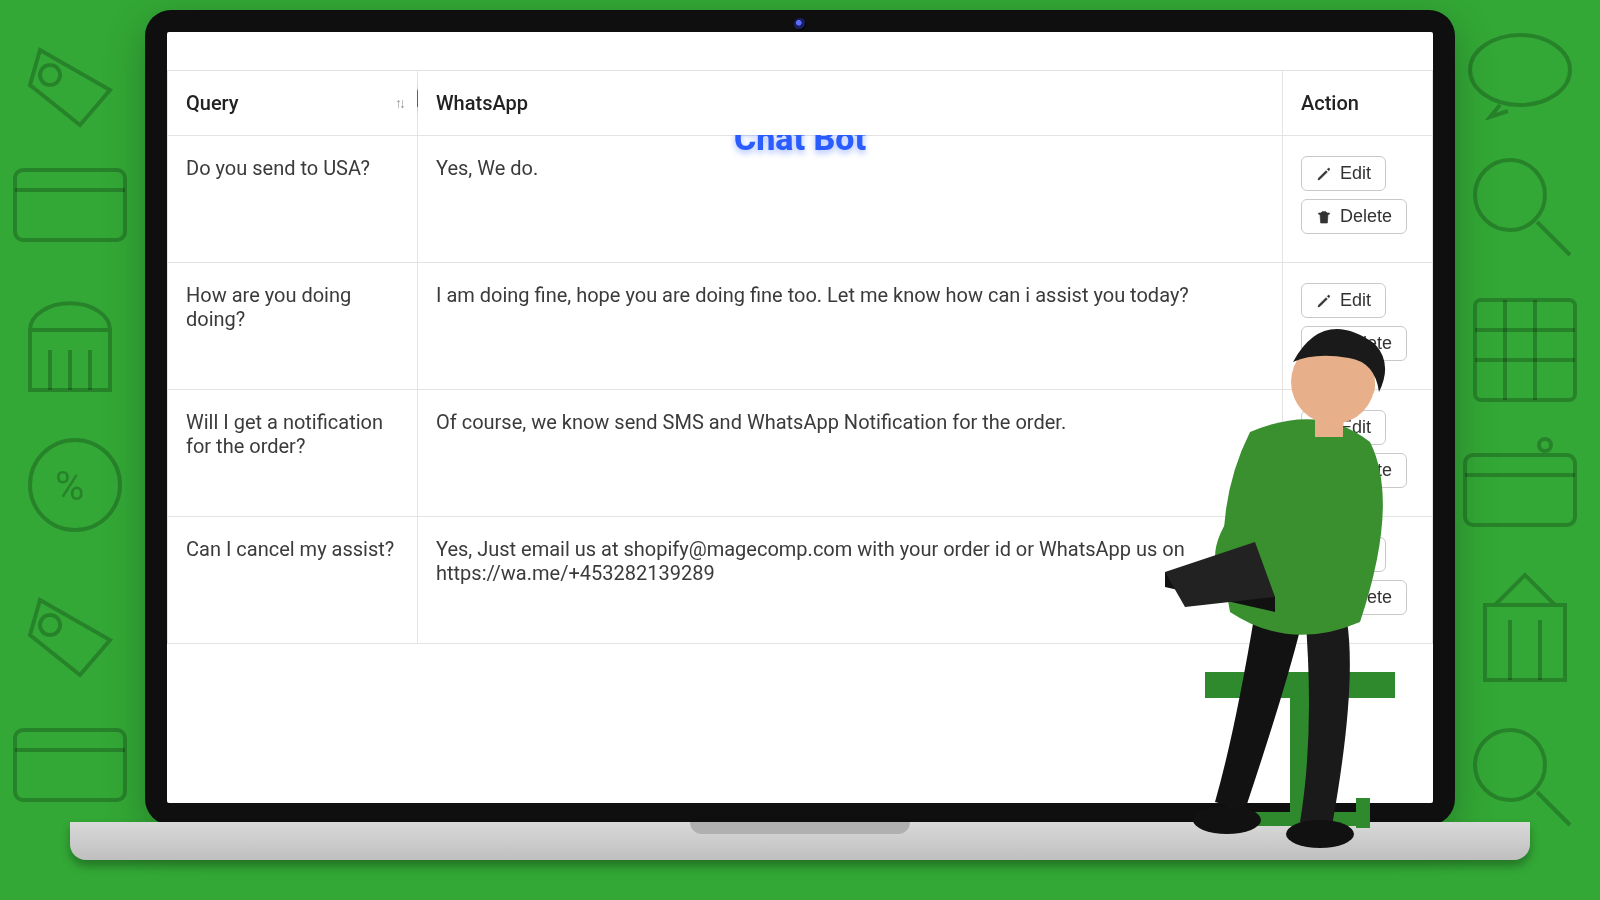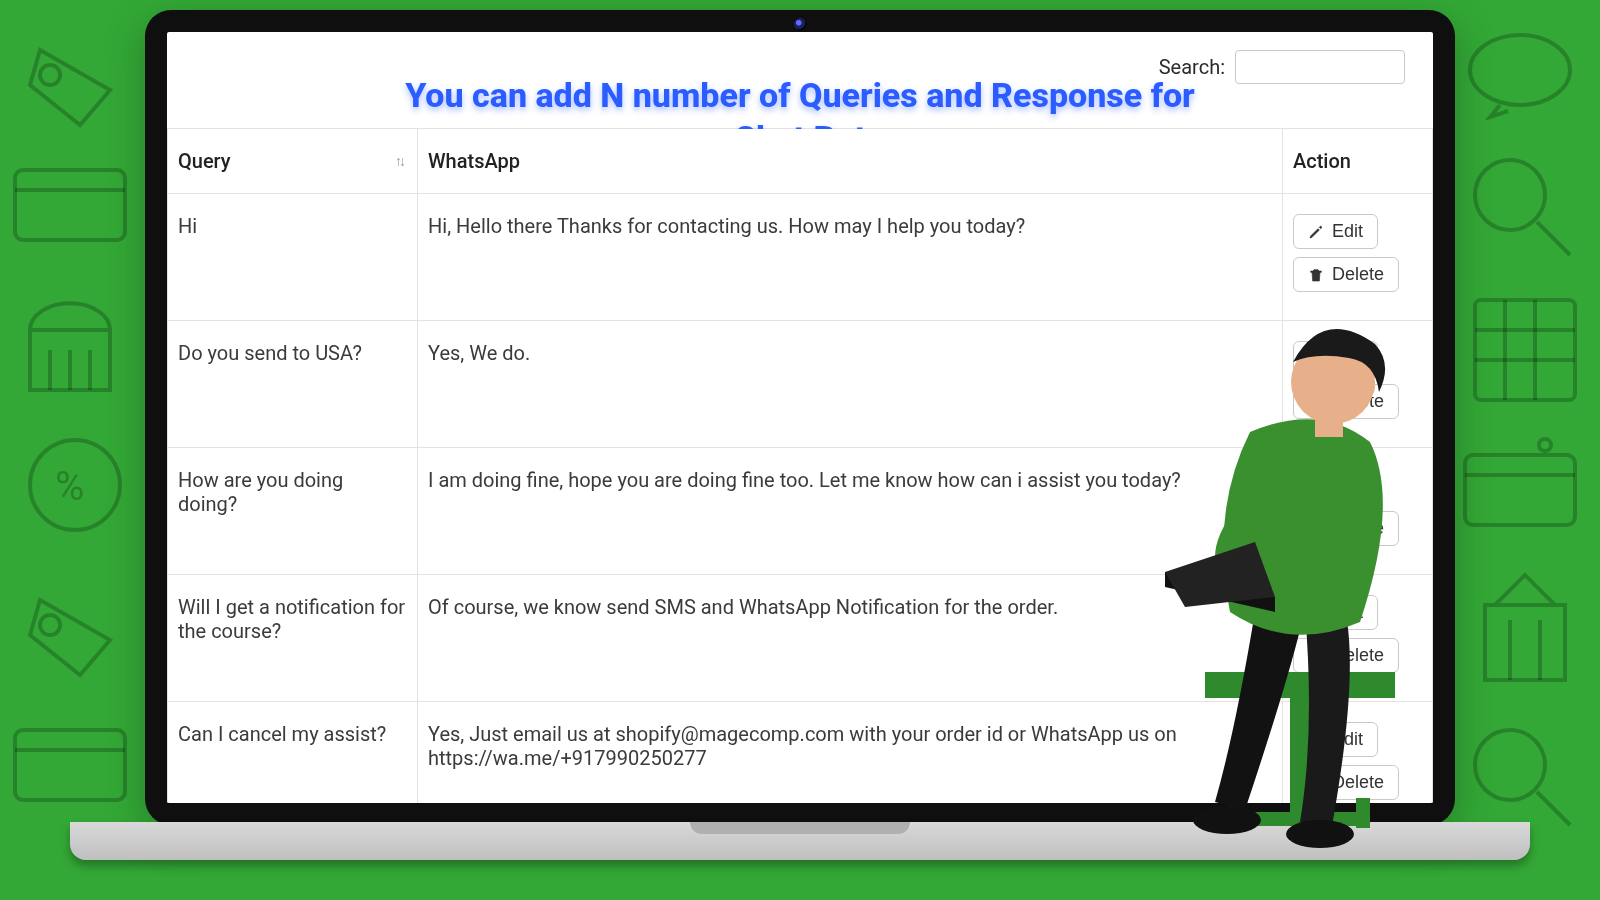--- a/index.html
+++ b/index.html
@@ -75,21 +75,21 @@
     padding: 4px 8px; font-size: 16px;
   }
 
   table.data {
     width: 100%;
     border-collapse: collapse;
     margin-top: 38px;
   }
   table.data th, table.data td {
     border: 1px solid #e3e3e3;
-    padding: 20px 10px;
+    padding: 20px 18px;
     text-align: left;
     vertical-align: top;
     font-size: 20px;
     color: #3b3b3b;
   }
   table.data th {
     font-weight: 500;
     color: #222;
     background: #fff;
     position: relative;
@@ -178,26 +178,20 @@
   <svg style="right:15px; top:720px; width:120px; height:120px">
       <circle cx="45" cy="45" r="35"></circle>
       <line x1="72" y1="72" x2="105" y2="105"></line>
     </svg>
 </div>
 
 <div class="laptop">
   <div class="camera"></div>
   <div class="screen">
 
-    <div class="topbar">
-      <div class="search-wrap">
-        <label>Search:</label>
-        <input type="text" value="" style="">
-      </div>
-    </div>
 
     <div class="title-overlay">You can add N number of Queries and Response for Chat Bot</div>
 
     <table class="data">
       <colgroup>
         <col class="col-query">
           <col class="col-response">
           <col class="col-action">
       </colgroup>
       <thead>
@@ -205,38 +199,20 @@
           <th class="sortable">
             <span>Query</span>
             <span class="sort-ind">↑↓</span>
           </th>
           <th>WhatsApp</th>
           <th>Action</th>
         </tr>
       </thead>
       <tbody id="rows">
           <tr>
-            <td>Hi</td>
-            <td>Hi, Hello there Thanks for contacting us. How may I help you today?</td>
-            <td class="action-cell">
-              <button class="btn">
-                <svg viewBox="0 0 24 24">
-                  <path d="M3 21l3-1 11-11-2-2L4 18l-1 3zM17 5l2 2 2-2-2-2-2 2z"></path>
-                </svg>
-                <span>Edit</span>
-              </button>
-              <button class="btn">
-                <svg viewBox="0 0 24 24">
-                  <path d="M6 7h12l-1 14H7L6 7zm3-3h6l1 2H8l1-2zM4 6h16v2H4z"></path>
-                </svg>
-                <span>Delete</span>
-              </button>
-            </td>
-          </tr>
-          <tr>
             <td>Do you send to USA?</td>
             <td>Yes, We do.</td>
             <td class="action-cell">
               <button class="btn">
                 <svg viewBox="0 0 24 24">
                   <path d="M3 21l3-1 11-11-2-2L4 18l-1 3zM17 5l2 2 2-2-2-2-2 2z"></path>
                 </svg>
                 <span>Edit</span>
               </button>
               <button class="btn">
@@ -259,40 +235,40 @@
               </button>
               <button class="btn">
                 <svg viewBox="0 0 24 24">
                   <path d="M6 7h12l-1 14H7L6 7zm3-3h6l1 2H8l1-2zM4 6h16v2H4z"></path>
                 </svg>
                 <span>Delete</span>
               </button>
             </td>
           </tr>
           <tr>
-            <td>Will I get a notification for the course?</td>
+            <td>Will I get a notification for the order?</td>
             <td>Of course, we know send SMS and WhatsApp Notification for the order.</td>
             <td class="action-cell">
               <button class="btn">
                 <svg viewBox="0 0 24 24">
                   <path d="M3 21l3-1 11-11-2-2L4 18l-1 3zM17 5l2 2 2-2-2-2-2 2z"></path>
                 </svg>
                 <span>Edit</span>
               </button>
               <button class="btn">
                 <svg viewBox="0 0 24 24">
                   <path d="M6 7h12l-1 14H7L6 7zm3-3h6l1 2H8l1-2zM4 6h16v2H4z"></path>
                 </svg>
                 <span>Delete</span>
               </button>
             </td>
           </tr>
           <tr>
             <td>Can I cancel my assist?</td>
-            <td>Yes, Just email us at shopify@magecomp.com with your order id or WhatsApp us on https://wa.me/+917990250277</td>
+            <td>Yes, Just email us at shopify@magecomp.com with your order id or WhatsApp us on https://wa.me/+453282139289</td>
             <td class="action-cell">
               <button class="btn">
                 <svg viewBox="0 0 24 24">
                   <path d="M3 21l3-1 11-11-2-2L4 18l-1 3zM17 5l2 2 2-2-2-2-2 2z"></path>
                 </svg>
                 <span>Edit</span>
               </button>
               <button class="btn">
                 <svg viewBox="0 0 24 24">
                   <path d="M6 7h12l-1 14H7L6 7zm3-3h6l1 2H8l1-2zM4 6h16v2H4z"></path>

